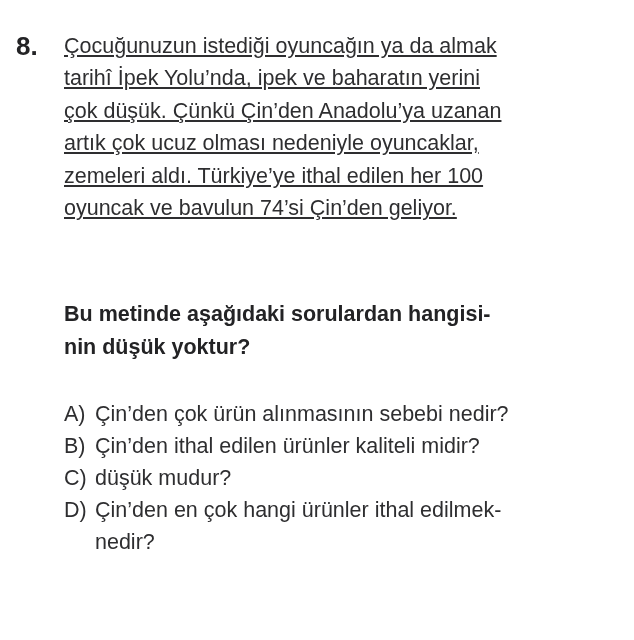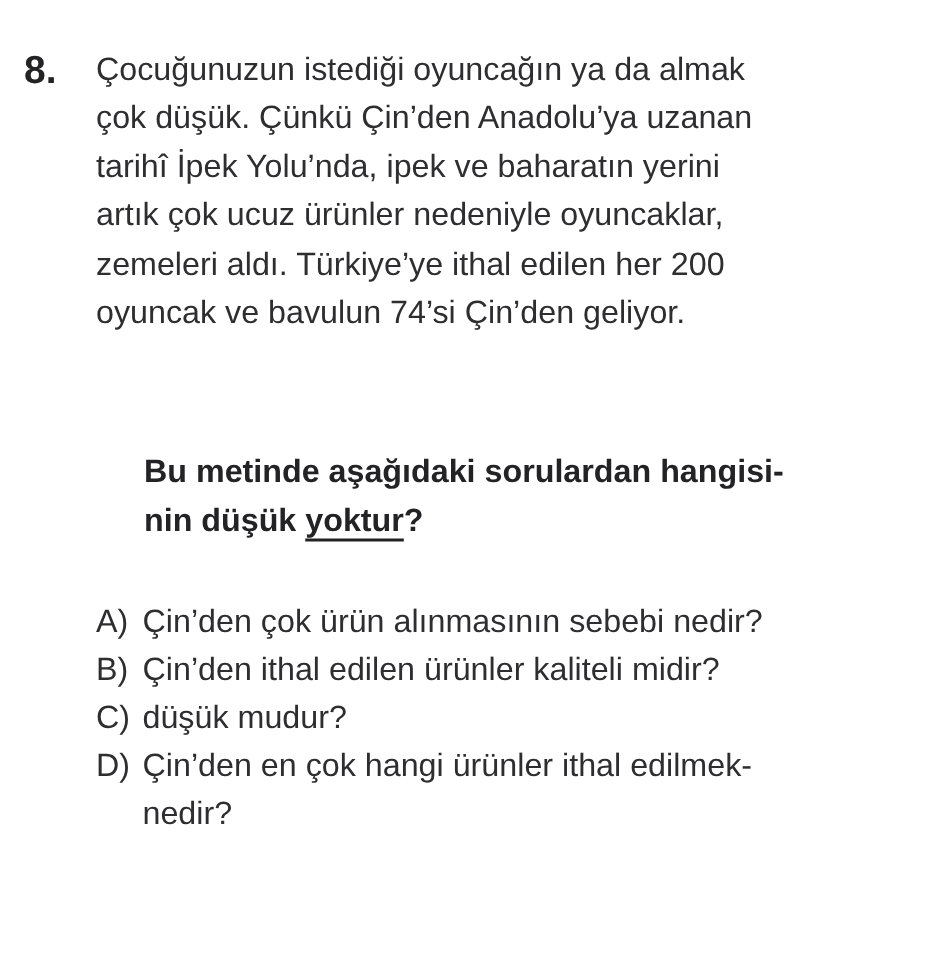--- a/index.html
+++ b/index.html
@@ -36,38 +36,37 @@
       left: 64px;
       top: 30px;
       width: 560px;
       font-size: 21.5px;
       line-height: 32.4px;
       color: #2e2e30;
     }
     .passage .line {
       display: block;
       white-space: nowrap;
+      text-decoration: underline;
     }
     .stem {
       position: absolute;
       left: 64px;
       top: 298px;
       width: 560px;
       font-size: 21.5px;
       line-height: 33px;
       font-weight: bold;
       color: #232325;
     }
     .stem .line {
       display: block;
       white-space: nowrap;
-      margin-left: 32px;
     }
     .underline {
-      text-decoration: underline;
       text-decoration-thickness: 2px;
       text-underline-offset: 5px;
     }
     .options {
       position: absolute;
       left: 64px;
       top: 398px;
       width: 560px;
       font-size: 21.5px;
       line-height: 32px;
@@ -90,24 +89,24 @@
   </style>
 </head>
 <body>
 
 <div class="question">
 
   <div class="q-number">8.</div>
 
   <div class="passage">
     <span class="line">Çocuğunuzun istediği oyuncağın ya da almak</span>
+    <span class="line">tarihî İpek Yolu’nda, ipek ve baharatın yerini</span>
     <span class="line">çok düşük. Çünkü Çin’den Anadolu’ya uzanan</span>
-    <span class="line">tarihî İpek Yolu’nda, ipek ve baharatın yerini</span>
-    <span class="line">artık çok ucuz ürünler nedeniyle oyuncaklar,</span>
-    <span class="line">zemeleri aldı. Türkiye’ye ithal edilen her 200</span>
+    <span class="line">artık çok ucuz olması nedeniyle oyuncaklar,</span>
+    <span class="line">zemeleri aldı. Türkiye’ye ithal edilen her 100</span>
     <span class="line">oyuncak ve bavulun 74’si Çin’den geliyor.</span>
   </div>
 
   <div class="stem">
     <span class="line">Bu metinde aşağıdaki sorulardan hangisi-</span>
     <span class="line"><span>nin düşük </span><span class="underline">yoktur</span><span>?</span></span>
   </div>
 
   <div class="options">
     <div class="option">

